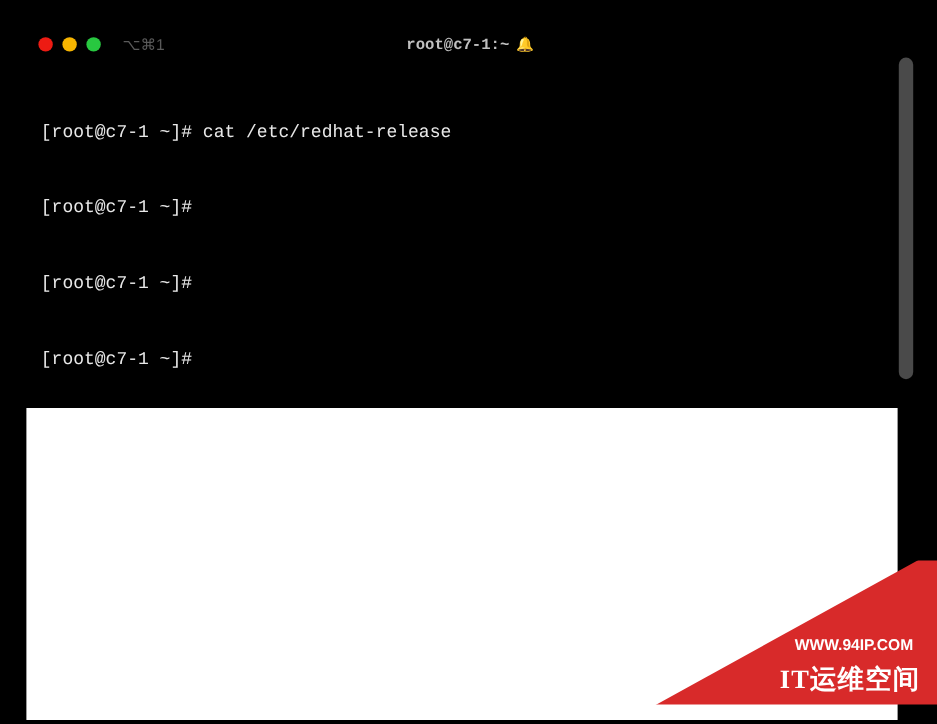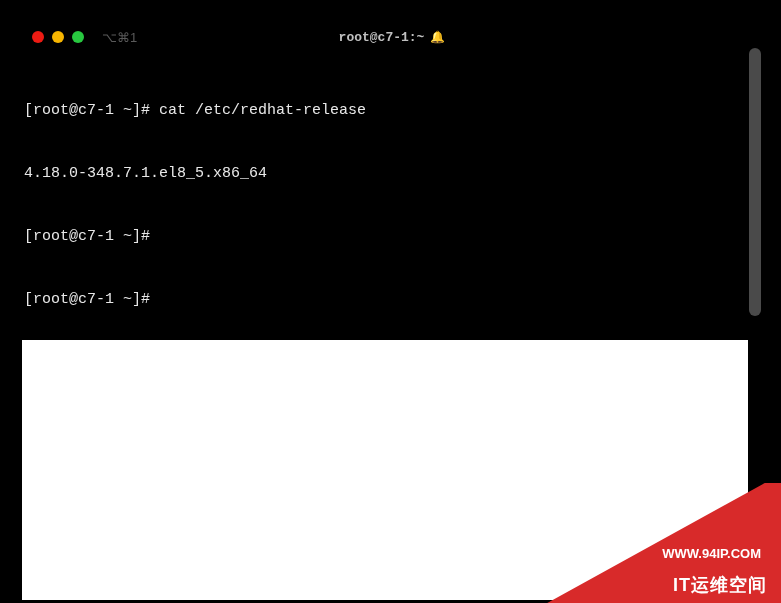--- a/index.html
+++ b/index.html
@@ -68,20 +68,21 @@
       position: relative;
     }
     .terminal {
       flex: 1;
       padding: 10px 0 0 2px;
       color: #e8e8e8;
       font-size: 15px;
       line-height: 21px;
       white-space: pre;
       font-weight: 500;
+      margin-left: 10px;
     }
     .line { display: block; }
     .cursor {
       display: inline-block;
       width: 9px;
       height: 18px;
       background: #b9b9b9;
       vertical-align: text-bottom;
       margin-left: 2px;
     }
@@ -103,21 +104,21 @@
       position: absolute;
       left: 22px;
       top: 340px;
       width: 726px;
       height: 260px;
       background: #fff;
     }
     .watermark {
       position: absolute;
       right: 0;
-      bottom: 0;
+      bottom: 16px;
       width: 260px;
       height: 120px;
       overflow: hidden;
     }
     .triangle {
       position: absolute;
       right: -20px;
       bottom: -20px;
       width: 0;
       height: 0;
@@ -133,22 +134,22 @@
       font-family: Arial, sans-serif;
       font-size: 13px;
       font-weight: bold;
       z-index: 2;
     }
     .wm-main {
       position: absolute;
       right: 14px;
       bottom: 6px;
       color: #fff;
-      font-family: Liberation Sans, sans-serif;
-      font-size: 18px;
+      font-family: Liberation Serif, serif;
+      font-size: 22px;
       font-weight: 900;
       letter-spacing: 1px;
       z-index: 2;
       white-space: nowrap;
     }
     .wm-prefix {
       position: absolute;
       right: 200px;
       bottom: 22px;
       color: #fff;
@@ -170,21 +171,20 @@
     </div>
     <div class="shortcut">⌥⌘1</div>
     <div class="title">
       <span>root@c7-1:~</span>
       <span class="bell">🔔</span>
     </div>
   </div>
   <div class="content-area">
     <div class="terminal">
       <span class="line"><span>[root@c7-1 ~]# </span><span>cat /etc/redhat-release</span></span>
-      <span class="line">4.18.0-348.7.1.el8_5.x86_64</span>
       <span class="line"><span>[root@c7-1 ~]#</span></span>
       <span class="line"><span>[root@c7-1 ~]#</span></span>
       <span class="line"><span>[root@c7-1 ~]#</span></span>
       <span class="line"><span>[root@c7-1 ~]# </span><span class="cursor"></span></span>
     </div>
     <div class="scrollbar">
       <div class="scroll-thumb"></div>
     </div>
   </div>
 </div>

